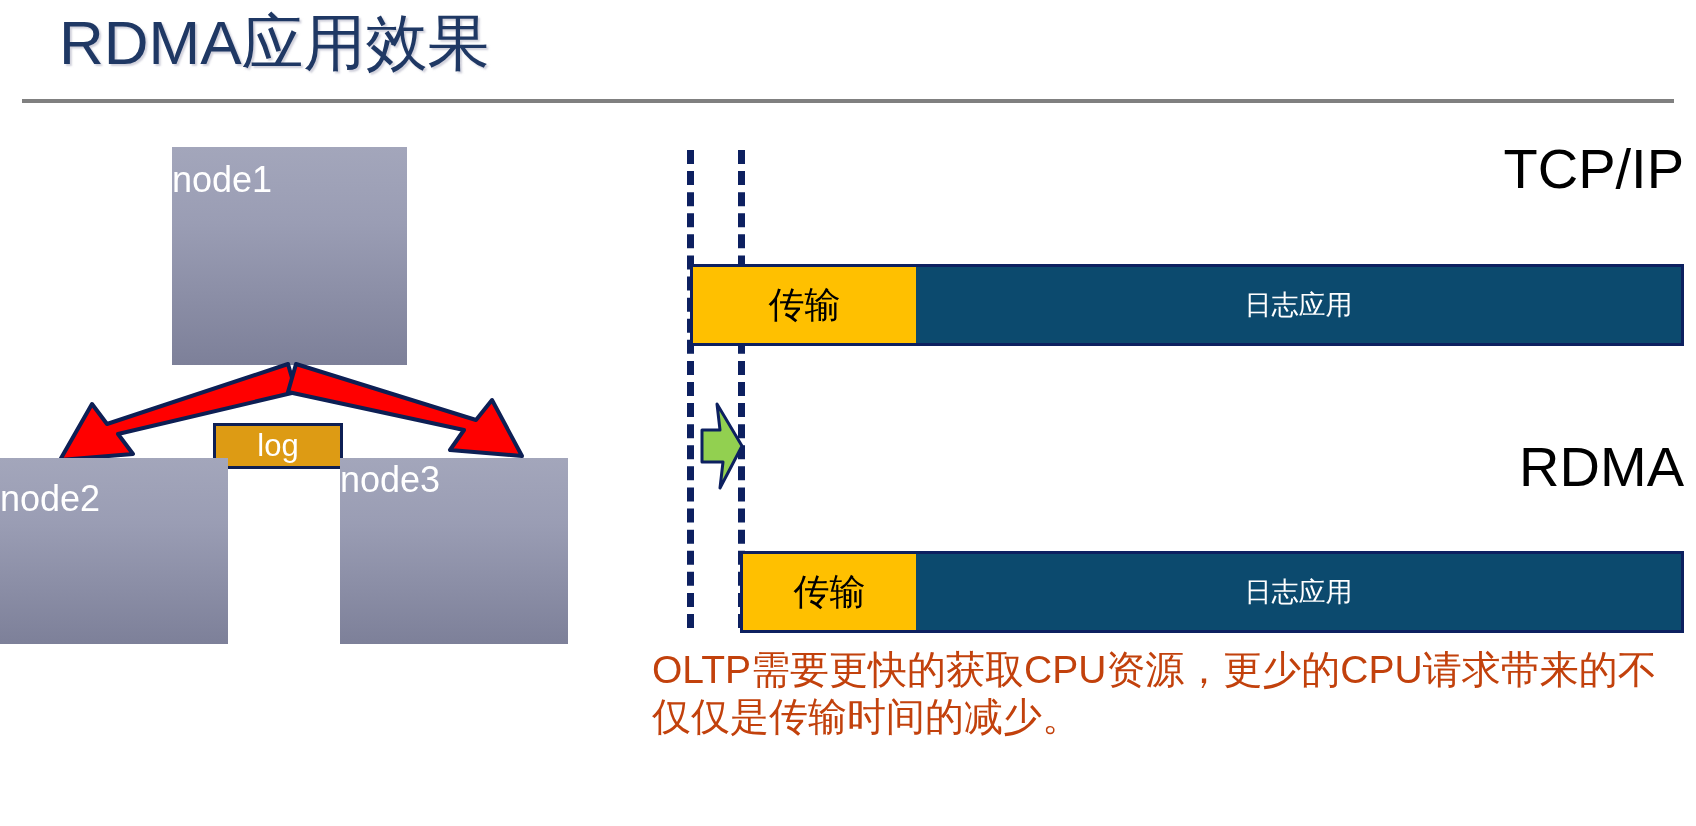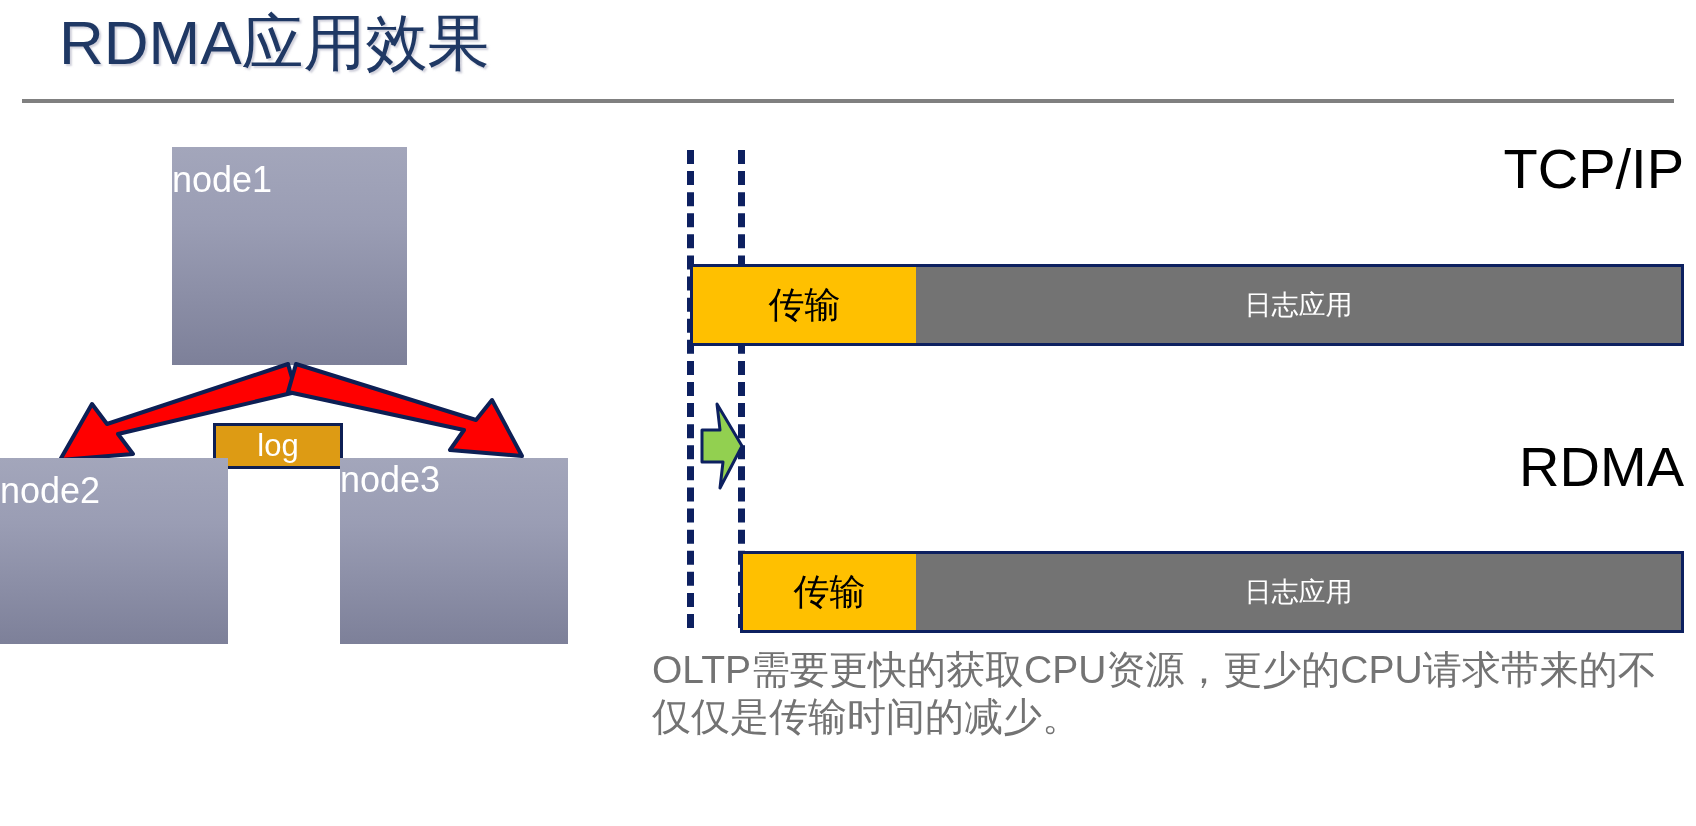--- a/index.html
+++ b/index.html
@@ -54,21 +54,21 @@
     top: 147px;
     width: 235px;
     height: 218px;
     padding-top: 12px;
   }
   #node2 {
     left: 0px;
     top: 458px;
     width: 228px;
     height: 186px;
-    padding-top: 12px;
+    padding-top: 20px;
   }
   #node3 {
     left: 340px;
     top: 458px;
     width: 228px;
     height: 186px;
     padding-top: 1px;
   }
   #log-box {
     position: absolute;
@@ -114,21 +114,21 @@
   .bar-transport {
     background: #ffc000;
     color: #000000;
     font-size: 36px;
     display: flex;
     align-items: center;
     justify-content: center;
     box-sizing: border-box;
   }
   .bar-apply {
-    background: #737373;
+    background: #0c4a6e;
     color: #ffffff;
     font-size: 27px;
     flex: 1 1 auto;
     display: flex;
     align-items: center;
     justify-content: center;
     box-sizing: border-box;
   }
   #bar-tcp {
     left: 690px;
@@ -161,21 +161,21 @@
     height: 92px;
   }
 
   #caption {
     position: absolute;
     left: 652px;
     top: 646px;
     width: 1020px;
     font-size: 39px;
     line-height: 47px;
-    color: #737373;
+    color: #c2410c;
   }
 </style>
 </head>
 <body>
 
 <div id="slide">
 
   <div id="slide-title">RDMA应用效果</div>
   <div id="title-rule"></div>
 

